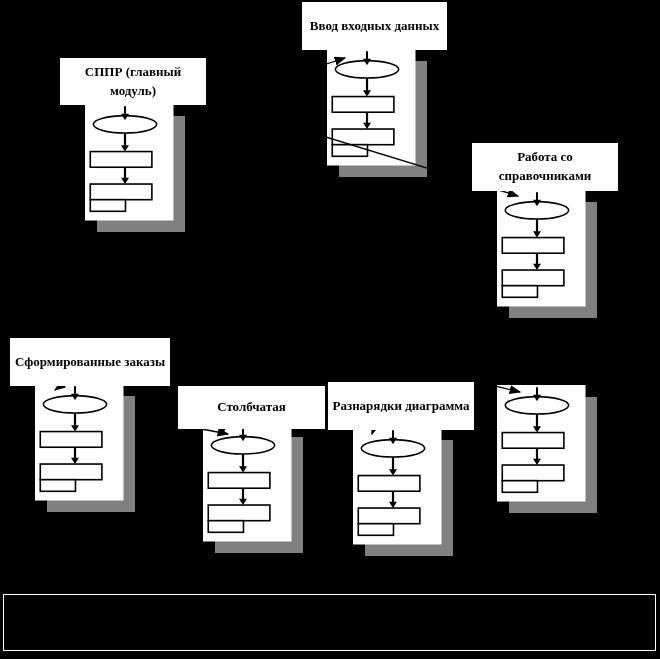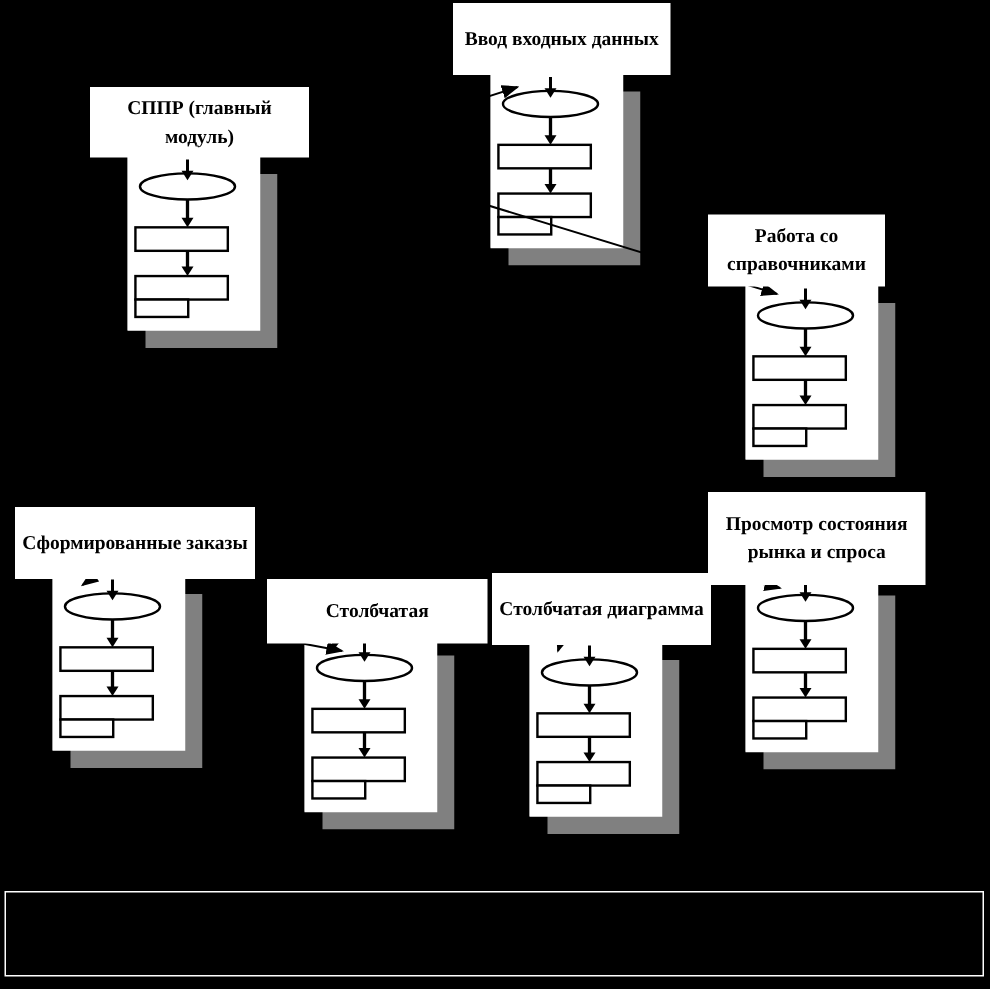--- a/index.html
+++ b/index.html
@@ -184,21 +184,20 @@
         <polyline points="470,380 520,392" fill="none" stroke="#000000" stroke-width="1.3" marker-end="url(#arrowhead)"></polyline>
         <polyline points="128,337 55,390" fill="none" stroke="#000000" stroke-width="1.3" marker-end="url(#arrowhead)"></polyline>
         <polyline points="238,381 222,433" fill="none" stroke="#000000" stroke-width="1.3" marker-end="url(#arrowhead)"></polyline>
         <polyline points="390,379 372,434" fill="none" stroke="#000000" stroke-width="1.3" marker-end="url(#arrowhead)"></polyline>
         <polyline points="175,424 228,434" fill="none" stroke="#000000" stroke-width="1.3" marker-end="url(#arrowhead)"></polyline>
       </g>
   </svg>
 
   <div class="label-box" id="label-input-data" style="left: 302px; top: 2px; width: 145px; height: 48px;">Ввод входных данных</div>
   <div class="label-box" id="label-sppr-main" style="left: 60px; top: 58px; width: 146px; height: 47px;">СППР (главный модуль)</div>
-  <div class="label-box" id="label-reference-books" style="left: 472px; top: 143px; width: 118px; height: 48px;">Работа со справочниками</div>
-  <div class="label-box" id="label-market-demand" style="left: 472px; top: 328px; width: 145px; height: 62px;">Просмотр состояния рынка и спроса</div>
+  <div class="label-box" id="label-reference-books" style="left: 472px; top: 143px; width: 146px; height: 48px;">Работа со справочниками</div>
   <div class="label-box" id="label-generated-orders" style="left: 10px; top: 338px; width: 160px; height: 48px;">Сформированные заказы</div>
   <div class="label-box" id="label-allocations" style="left: 178px; top: 386px; width: 147px; height: 43px;">Столбчатая</div>
-  <div class="label-box" id="label-bar-chart" style="left: 328px; top: 382px; width: 146px; height: 48px;">Столбчатая диаграмма</div>
+  <div class="label-box" id="label-bar-chart" style="left: 328px; top: 382px; width: 146px; height: 48px;">Разнарядки диаграмма</div>
 
   <div class="bottom-frame" id="bottom-frame" style="left: 3px; top: 594px; width: 653px; height: 57px;"></div>
 
 </div>
 
 </body></html>

